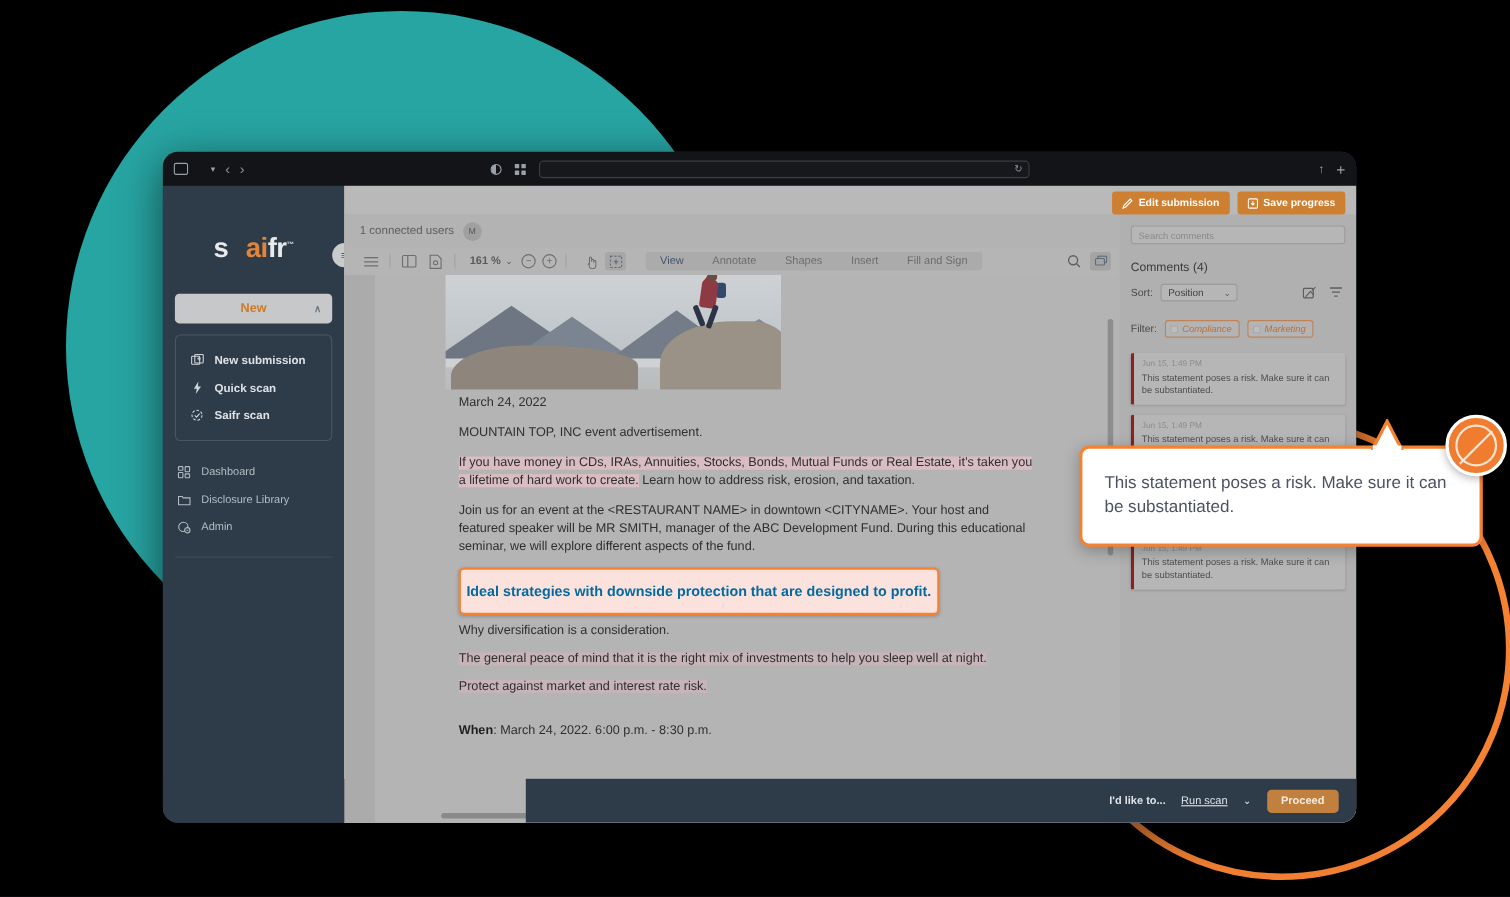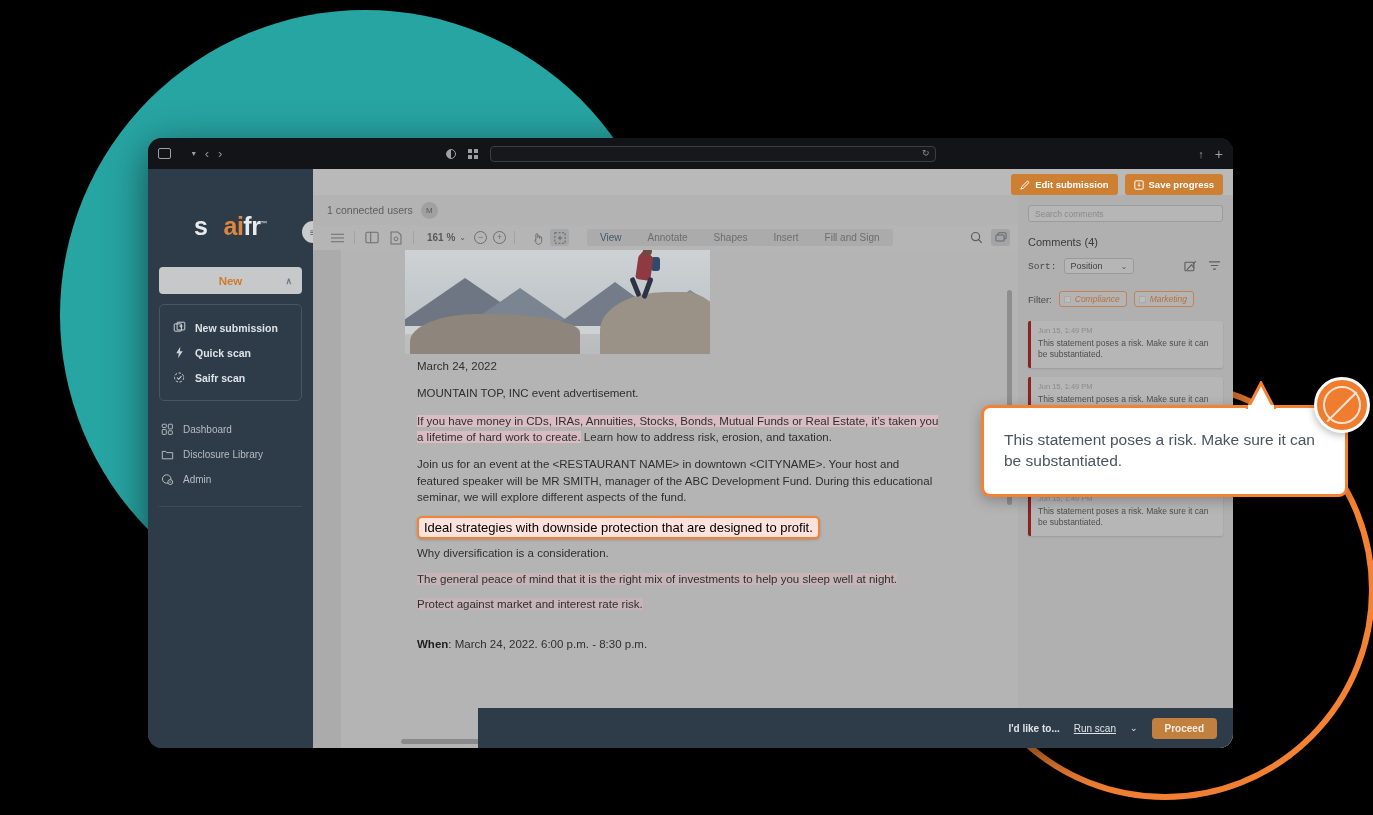--- a/index.html
+++ b/index.html
@@ -148,22 +148,22 @@
   .hiker-leg2 { position:absolute; right:72px; top:33px; width:5px; height:20px; background:#2b3344; transform:rotate(-22deg); border-radius:2px;}
   .hiker-arm { position:absolute; right:64px; top:2px; width:4px; height:14px; background:#8e3a42; transform:rotate(38deg); border-radius:2px;}
 
   .doctext { position:absolute; left:76px; top:108px; right:56px; }
   .dp { font-family:"Liberation Sans", sans-serif; font-size:11.5px; color:#2f2f2f;
         line-height:1.42; margin-bottom:11px; }
   .hl { background:#d9bdc2; }
   .hl2 { background:#c6b4b8; }
   .selline {
     border:2px solid #f58233; border-radius:5px; background:#fbe2dc;
-    padding:2px 5px; font-size:13px; color:#000000; display:inline-block;
-    margin-bottom:2px; box-shadow:0 1px 3px rgba(0,0,0,.18);
+    padding:12px 5px; font-size:13px; color:#0369a1; display:inline-block;
+    margin-bottom:2px; box-shadow:0 1px 3px rgba(0,0,0,.18);font-weight:bold;
   }
   .dp.tight { margin-bottom:9px; }
   .whenline { margin-top:26px; font-size:11.5px; color:#2f2f2f; }
   .whenline b { color:#1f1f1f; }
 
   .vscroll { position:absolute; right:6px; top:40px; width:5px; height:215px;
              background:#8e8e8e; border-radius:3px; }
   .hscroll { position:absolute; left:60px; bottom:4px; height:5px; width:560px;
              background:#8a8a8a; border-radius:3px; }
 
@@ -172,21 +172,21 @@
     width:215px; flex:0 0 215px; background:#b0b0b0; padding:10px 10px 0 10px;
     position:relative;
   }
   .csearch {
     height:17px; border:1px solid #9c9c9c; border-radius:3px; background:#b6b6b6;
     display:flex; align-items:center; padding:0 6px; font-size:8.5px; color:#8a8a8a;
   }
   .ctitle { margin-top:13px; font-size:12px; color:#3b3b3b; font-weight:700; }
   .ctitle span { font-weight:400; font-size:11px; }
   .csort { margin-top:9px; display:flex; align-items:center; gap:7px; position:relative; }
-  .csort .lbl { font-size:9.5px; color:#4a4a4a;font-family:Liberation Mono, monospace; }
+  .csort .lbl { font-size:9.5px; color:#4a4a4a; }
   .selbox {
     width:70px; height:16px; border:1px solid #9a9a9a; border-radius:3px; background:#b6b6b6;
     display:flex; align-items:center; padding:0 6px; font-size:9px; color:#3f3f3f;
     position:relative;
   }
   .selbox .sc { position:absolute; right:5px; font-size:8px; color:#5d5d5d; }
   .csort-icons { position:absolute; right:2px; display:flex; gap:11px; color:#5d5d5d; }
   .cfilter { margin-top:17px; display:flex; align-items:center; gap:7px; }
   .cfilter .lbl { font-size:9.5px; color:#4a4a4a; }
   .chip {

